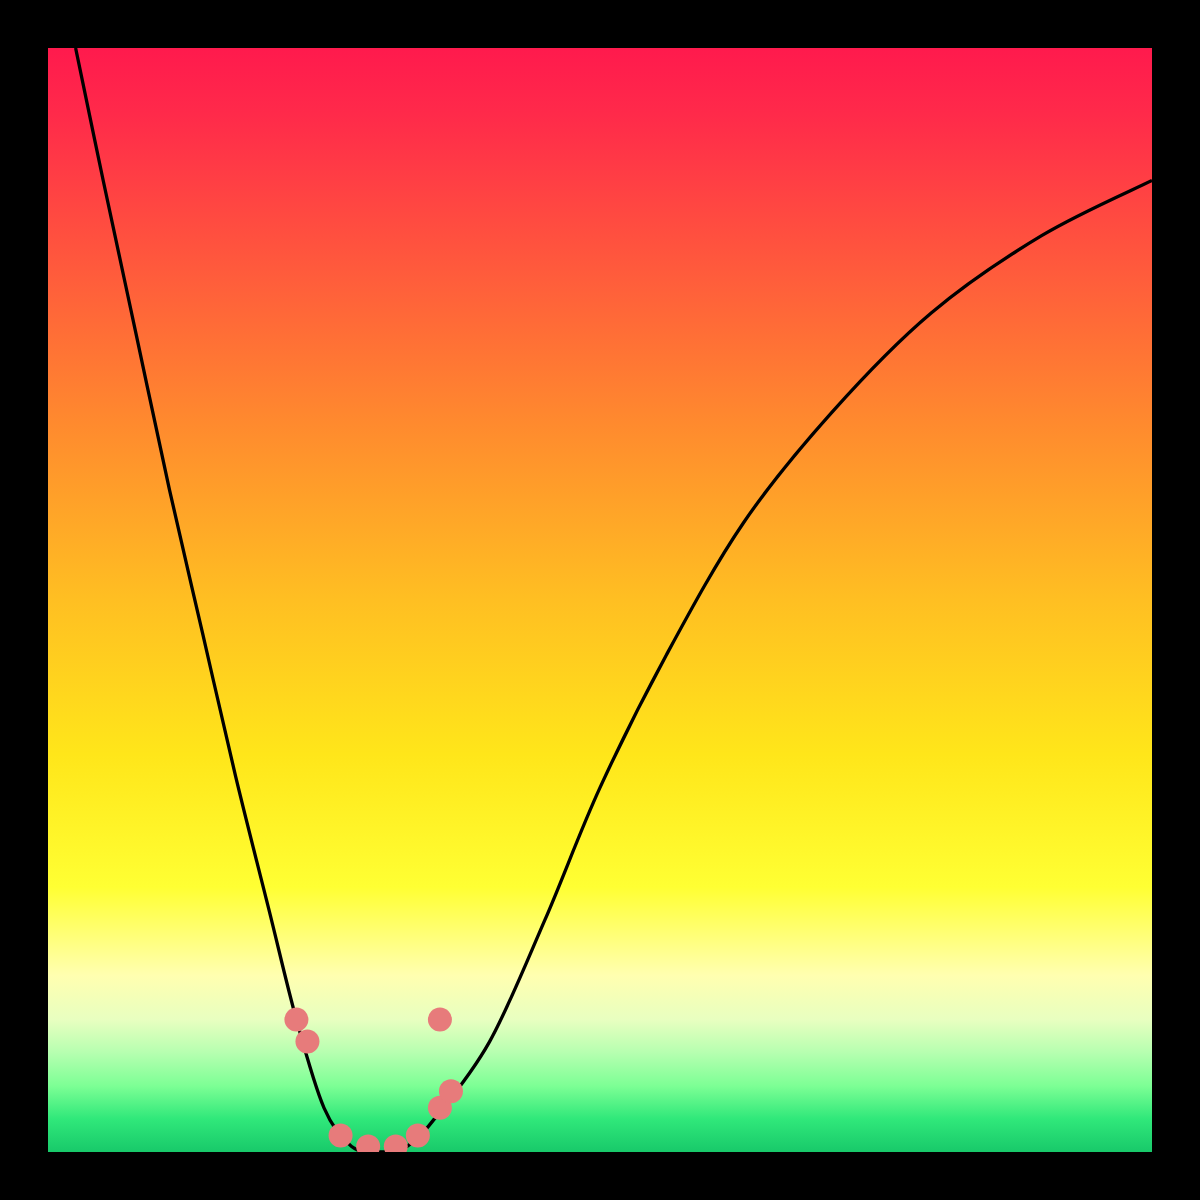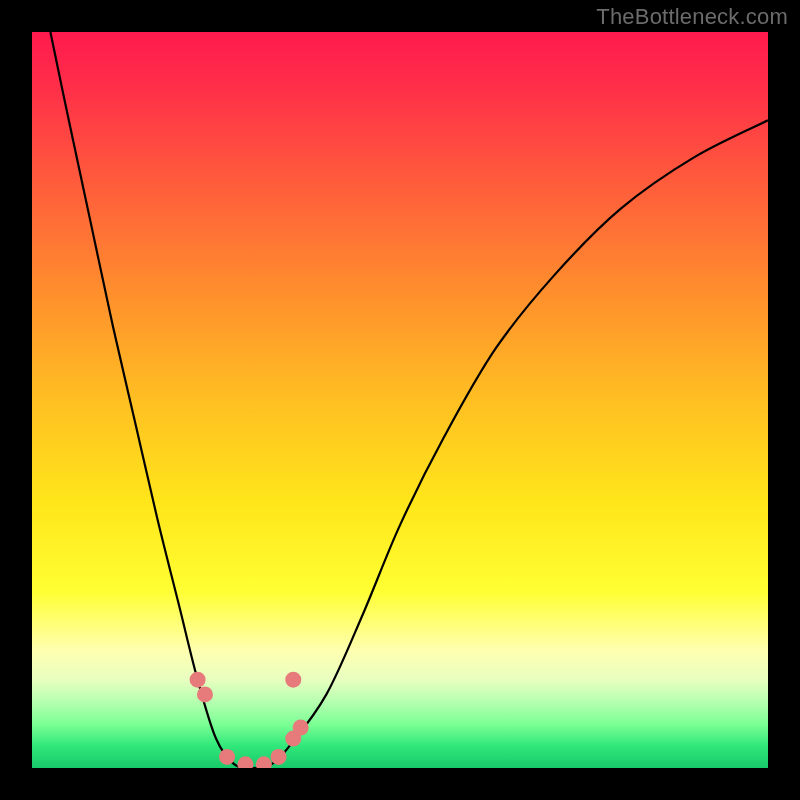--- a/index.html
+++ b/index.html
@@ -78,15 +78,14 @@
           <circle cx="213.44" cy="732.32" r="8" fill="#e77b7b"></circle>
           <circle cx="231.84" cy="732.32" r="8" fill="#e77b7b"></circle>
           <circle cx="246.56" cy="724.96" r="8" fill="#e77b7b"></circle>
           <circle cx="261.28" cy="706.56" r="8" fill="#e77b7b"></circle>
           <circle cx="268.64" cy="695.52" r="8" fill="#e77b7b"></circle>
           <circle cx="261.28" cy="647.68" r="8" fill="#e77b7b"></circle>
         </g>
     </svg>
   </div>
 
-  <div class="watermark">TheBottleneck.com</div>
 
 </div>
 
 </body></html>

